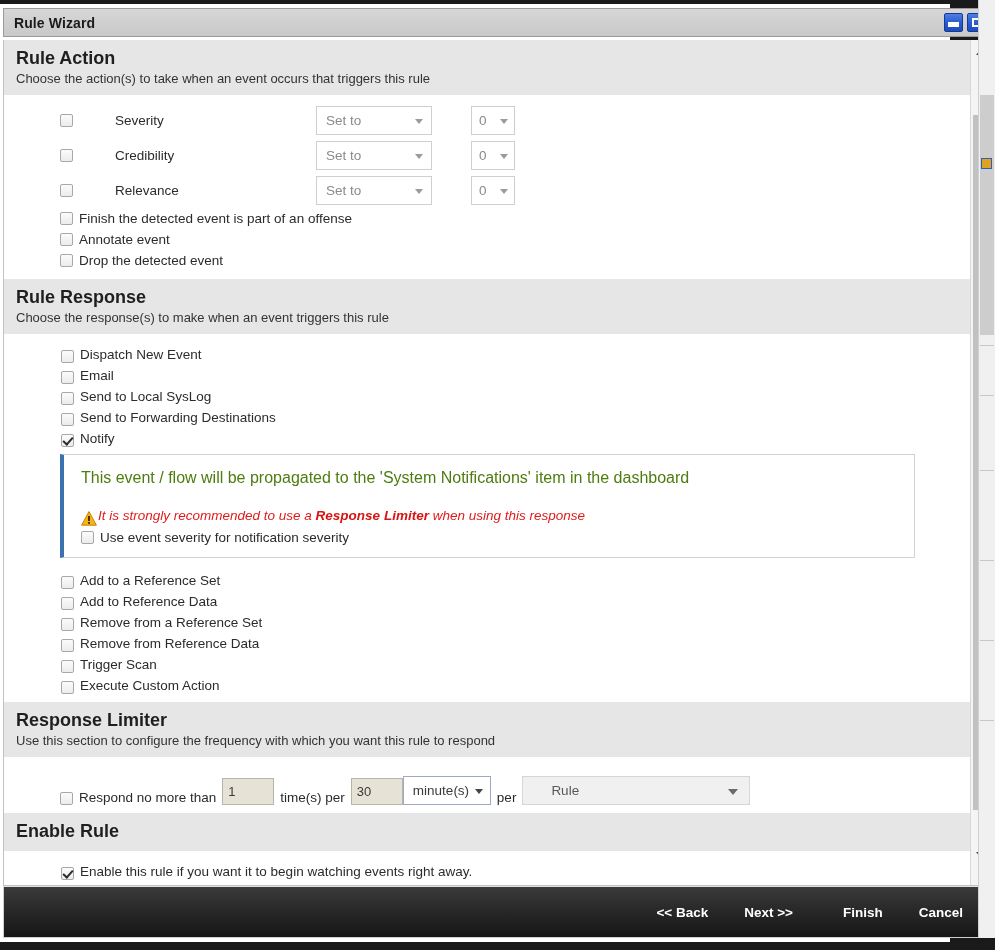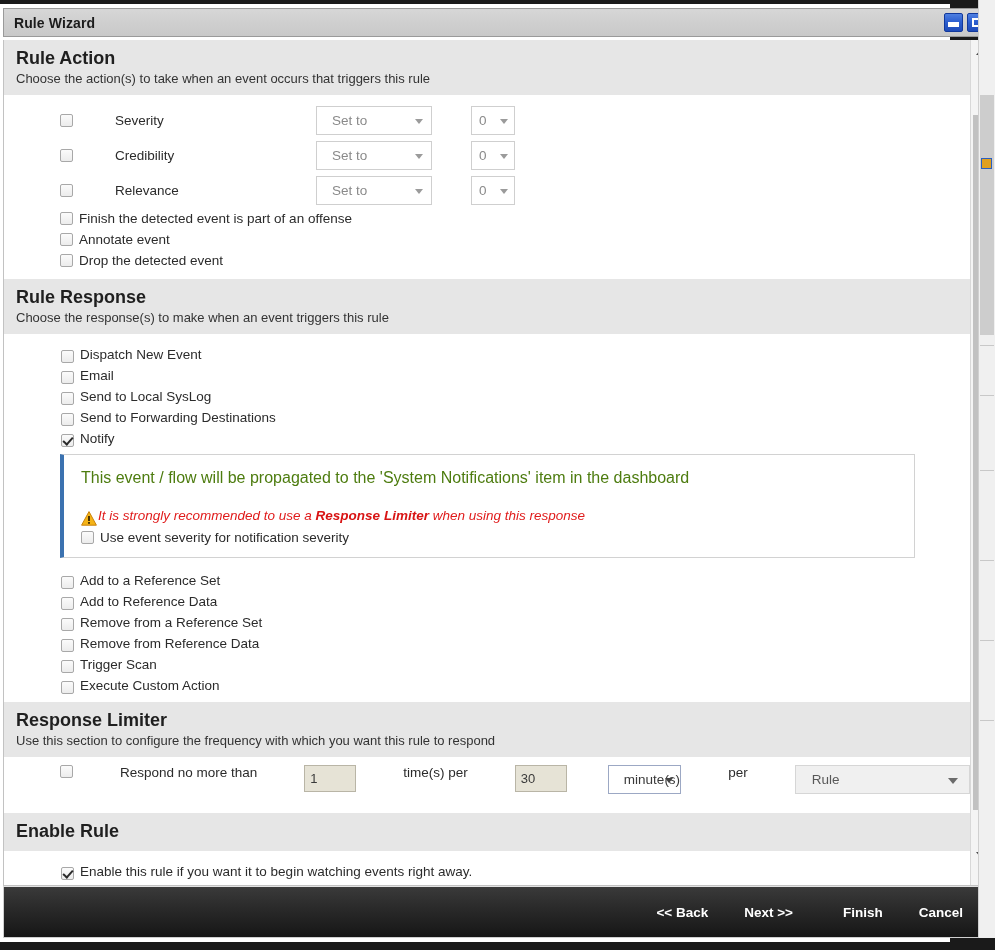--- a/index.html
+++ b/index.html
@@ -181,21 +181,21 @@
 
   .sel {
     height: 29px;
     border: 1px solid #cfcfcf;
     background: #ffffff;
     box-sizing: border-box;
     display: flex;
     align-items: center;
     font-size: 13.5px;
     color: #8a8a8a;
-    padding-left: 15px;
+    padding-left: 9px;
     position: relative;
     cursor: pointer;
   }
   .sel .arrow {
     position: absolute;
     right: 8px;
     top: 50%;
     margin-top: -2px;
     width: 0; height: 0;
     border-left: 4px solid transparent;
@@ -244,24 +244,23 @@
   .warn-text b { font-weight: bold; color: #d81414; }
   .notify-cb {
     display: flex;
     align-items: center;
     margin-top: 3px;
   }
 
   
   .limiter-row {
     display: flex;
-    align-items: flex-start;
+    align-items: flex-end;
     margin-left: 56px;
     height: 40px;
-    gap: 41px;
   }
   .limiter-row .lbl {
     font-size: 13.5px;
     color: #2b2b2b;
     margin: 0 6px;
     white-space: nowrap;
   }
   .limiter-row .lbl.first { margin-left: 6px; }
   .txtinput {
     width: 52px;
@@ -281,21 +280,21 @@
     border: 1px solid #9ca8c4;
     color: #3a3a3a;
   }
   .sel-unit .arrow { border-top-color: #444; right: 7px; }
   .sel-rule {
     width: 228px;
     height: 29px;
     border: 1px solid #d6d6d6;
     background: #f0f0f0;
     color: #585858;
-    padding-left: 16px;
+    padding-left: 28px;
   }
   .sel-rule .arrow {
     border-left-width: 5px;
     border-right-width: 5px;
     border-top: 6px solid #6b6b6b;
     right: 11px;
   }
 
   
   .vscroll {

